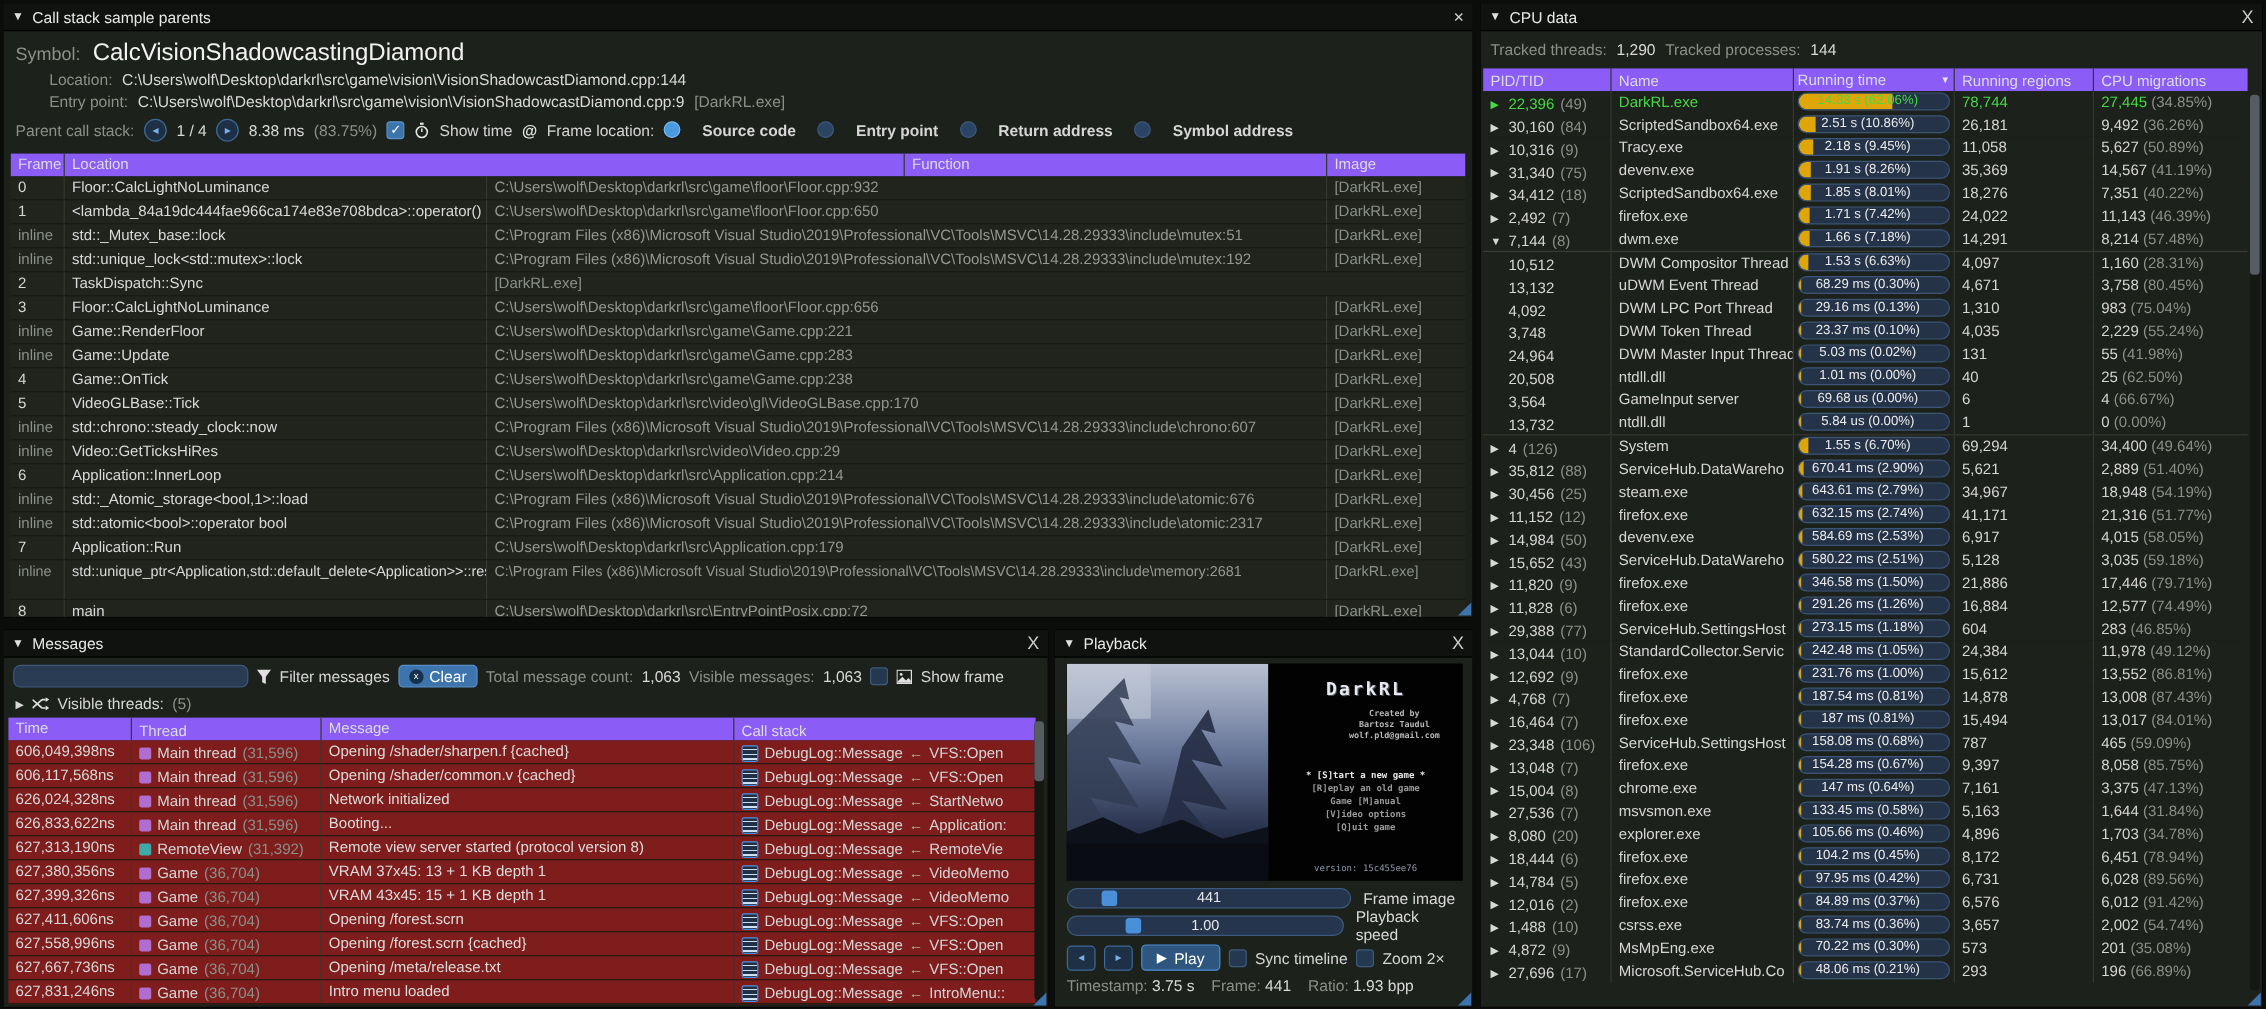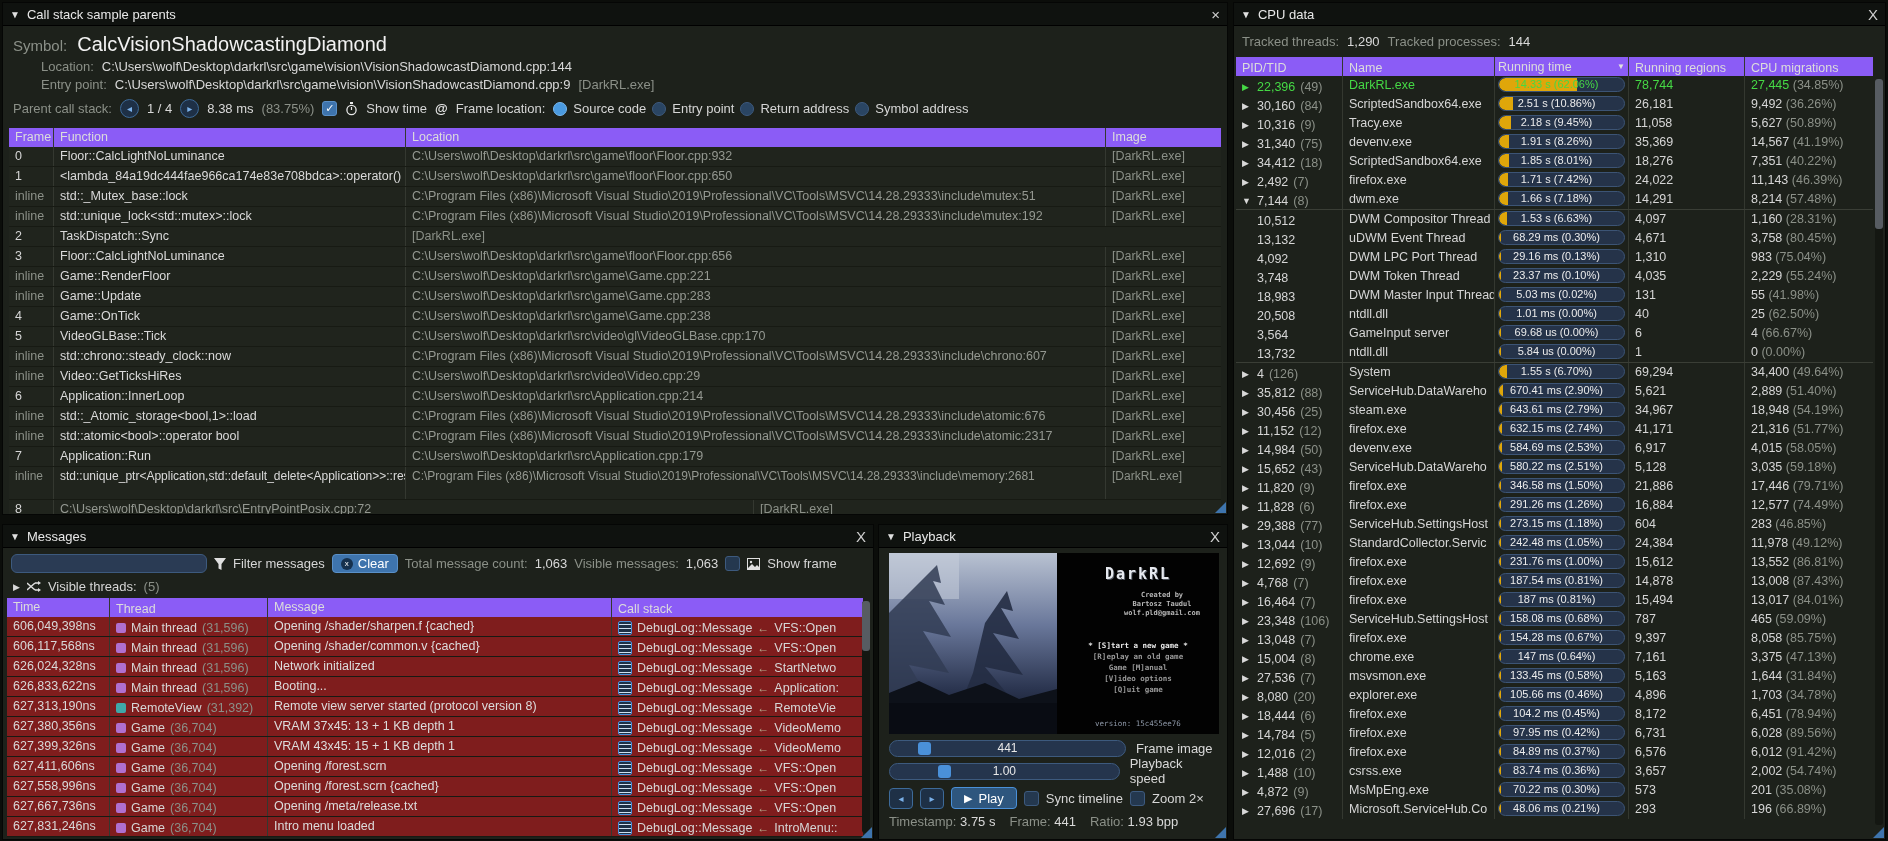--- a/index.html
+++ b/index.html
@@ -147,36 +147,36 @@
     <span class="dim">(83.75%)</span>
     <span class="checkbox checked">✓</span>
     <svg class="icon" width="13" height="14" viewBox="0 0 13 14">
       <rect x="5" y="0" width="3" height="2" fill="#e8e8e8"></rect>
       <circle cx="6.5" cy="8" r="4.6" fill="none" stroke="#e8e8e8" stroke-width="1.3"></circle>
       <line x1="6.5" y1="8" x2="6.5" y2="5" stroke="#e8e8e8" stroke-width="1.2"></line>
     </svg>
     <span>Show time</span>
     <span class="at">@</span>
     <span>Frame location:</span>
-    <span id="radio-group" style="display:inline-flex;align-items:center;gap:6px;">
+    <span id="radio-group" style="display:inline-flex;align-items:flex-start;gap:18px;font-weight:bold;">
         <span class="radio sel"></span>
         <span>Source code</span>
         <span class="radio unsel"></span>
         <span>Entry point</span>
         <span class="radio unsel"></span>
         <span>Return address</span>
         <span class="radio unsel"></span>
         <span>Symbol address</span>
       </span>
   </div>
   <div class="table">
     <div class="trow thead" id="cs-head">
         <div class="cell c-frame">Frame</div>
+        <div class="cell c-loc">Location</div>
         <div class="cell c-fn">Function</div>
-        <div class="cell c-loc">Location</div>
         <div class="cell c-img">Image</div>
       </div>
     <div id="cs-body">
         <div class="cs-row">
           <div class="cell c-frame">0</div>
           <div class="cell c-fn">Floor::CalcLightNoLuminance</div>
           <div class="cell c-loc">C:\Users\wolf\Desktop\darkrl\src\game\floor\Floor.cpp:932</div>
           <div class="cell c-img">[DarkRL.exe]</div>
         </div>
         <div class="cs-row">
@@ -269,20 +269,21 @@
           <div class="cell c-img">[DarkRL.exe]</div>
         </div>
         <div class="cs-row wrap">
           <div class="cell c-frame dim">inline</div>
           <div class="cell c-fn">std::unique_ptr&lt;Application,std::default_delete&lt;Application&gt;&gt;::reset</div>
           <div class="cell c-loc">C:\Program Files (x86)\Microsoft Visual Studio\2019\Professional\VC\Tools\MSVC\14.28.29333\include\memory:2681</div>
           <div class="cell c-img">[DarkRL.exe]</div>
         </div>
         <div class="cs-row">
           <div class="cell c-frame">8</div>
+          <div class="cell c-fn">main</div>
           <div class="cell c-loc">C:\Users\wolf\Desktop\darkrl\src\EntryPointPosix.cpp:72</div>
           <div class="cell c-img">[DarkRL.exe]</div>
         </div>
       </div>
   </div>
   <div class="grip"></div>
 </div>
 
 <div class="panel" id="panel-messages">
   <div class="titlebar">
@@ -780,21 +781,21 @@
               <div class="fill" style="width: 1.2%;"></div>
               <span class="bartext">23.37 ms (0.10%)</span>
             </div>
           </div>
           <div class="cell p-reg">4,035</div>
           <div class="cell p-migr"><span class="mval">2,229 </span><span class="dim">(55.24%)</span></div>
         </div>
         <div class="cpu-row child">
           <div class="cell p-pid">
             <span class="exp"></span>
-            <span>18,983</span>
+            <span>24,964</span>
           </div>
           <div class="cell p-name">DWM Master Input Thread</div>
           <div class="cell p-time">
             <div class="pill">
               <div class="fill" style="width: 1.2%;"></div>
               <span class="bartext">5.03 ms (0.02%)</span>
             </div>
           </div>
           <div class="cell p-reg">131</div>
           <div class="cell p-migr"><span class="mval">55 </span><span class="dim">(41.98%)</span></div>

